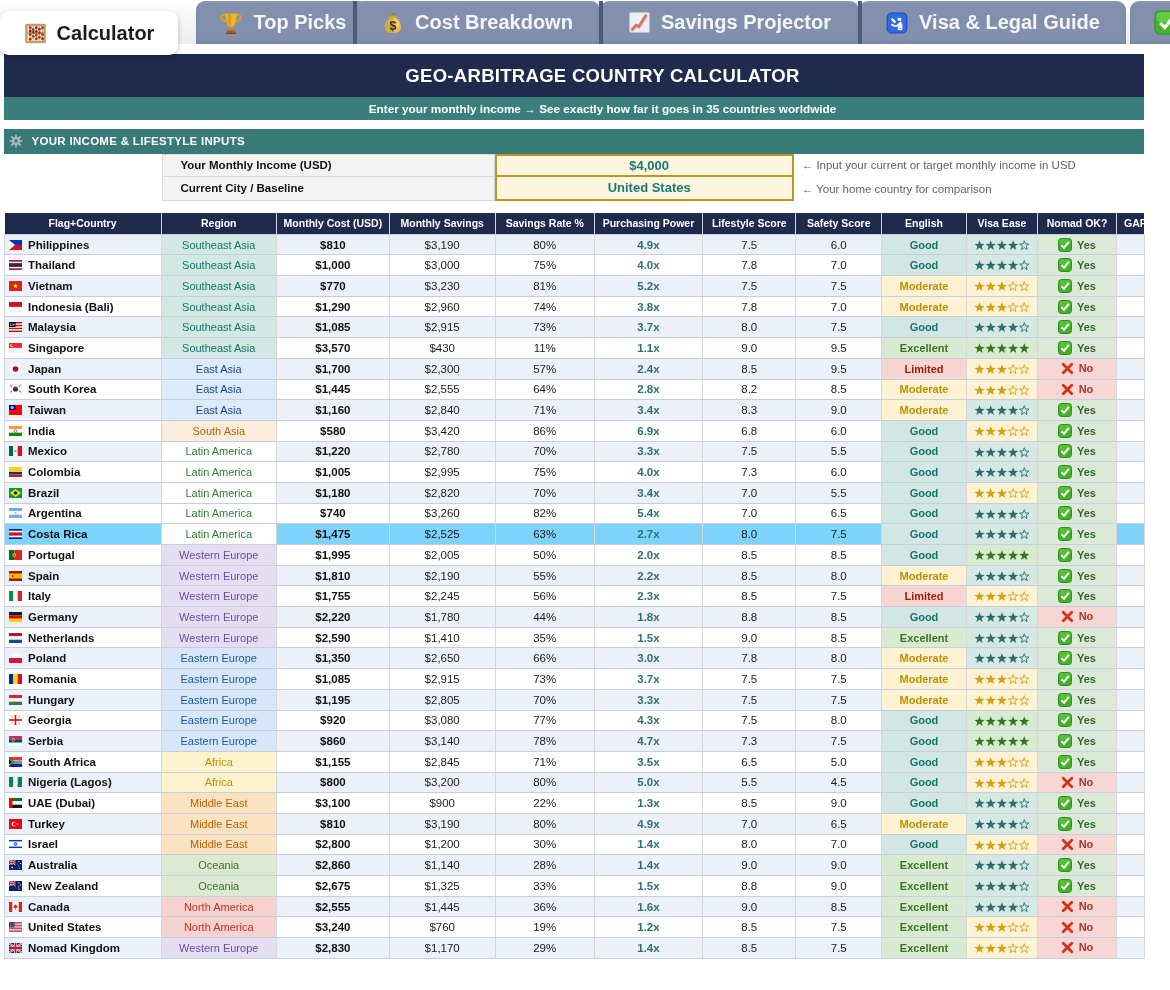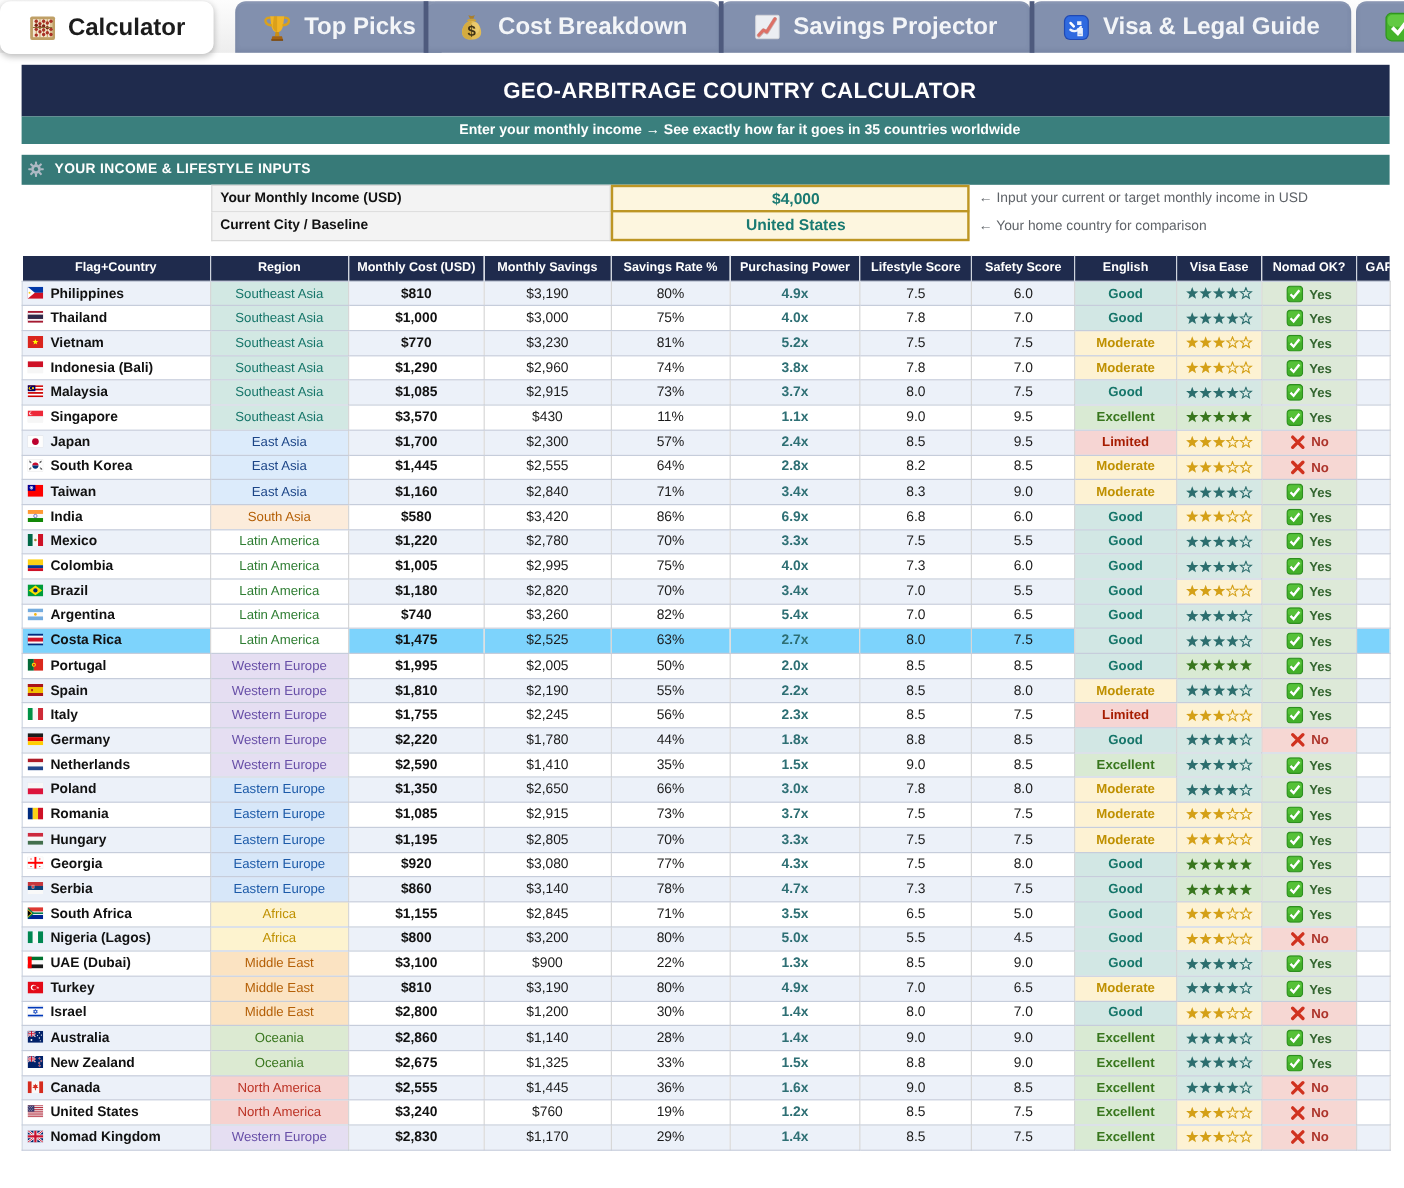--- a/index.html
+++ b/index.html
@@ -2,33 +2,33 @@
 <html><head><meta charset="utf-8">
 <style>
 * { margin:0; padding:0; box-sizing:border-box; }
 body { width:1170px; height:990px; overflow:hidden; background:#fff;
   font-family:"Liberation Sans", sans-serif; }
 .tabbar { position:relative; height:44px; background:linear-gradient(#fdfdfd,#ededed); }
 .tab { position:absolute; top:1px; height:43px; background:#8290ae; border-radius:9px 9px 0 0;
   color:#f3f5f8; font-weight:bold; font-size:20px; display:flex; align-items:center; justify-content:center; gap:10px;
   box-shadow:inset 0 -2px 4px rgba(40,50,80,0.12), inset 0 2px 0 rgba(255,255,255,0.08); }
 .tsep { position:absolute; top:1px; height:43px; width:4px; background:#4e5a7d; z-index:2; }
-.tab.active { background:#fff; color:#1c1c1c; box-shadow:0 2px 5px rgba(0,0,0,0.25); border-radius:9px 9px 9px 9px; z-index:3; top:1px; height:44px; font-size:20px; }
+.tab.active { background:#fff; color:#1c1c1c; box-shadow:0 2px 5px rgba(0,0,0,0.25); border-radius:9px 9px 9px 9px; z-index:3; top:11px; height:44px; font-size:20px; }
 .ti { display:block; }
-.sheet { margin-left:18px; width:1140px; }
+.sheet { margin-left:4px; width:1140px; }
 .title { margin-top:10px; height:43px; background:#1f2b4d; color:#fff; font-size:18.5px; font-weight:bold;
   display:flex; align-items:center; justify-content:center; letter-spacing:0.3px; padding-left:57px; }
 .subtitle { height:23px; background:#3a7f7d; color:#fff; font-size:11.75px; font-weight:bold;
   display:flex; align-items:center; justify-content:center; padding-left:57px; }
 .section { margin-top:9px; height:24.5px; background:#377a78; color:#fff; font-size:11.5px; font-weight:bold;
   display:flex; align-items:center; letter-spacing:0.3px; padding-left:5px; gap:8.5px; }
 .form { width:1140px; }
 .frow { display:flex; height:23.6px; }
 .flabel { width:333.2px; margin-left:157.5px; background:#f3f3f3; border:1px solid #d9d9d9; border-top:none;
-  font-size:11.5px; font-weight:bold; color:#111; display:flex; align-items:center; padding-left:7px; }
+  font-size:11.5px; font-weight:bold; color:#111; display:flex; align-items:center; padding-left:18px; }
 .frow:first-child .flabel { border-top:1px solid #d9d9d9; }
 .finput { width:299px; background:#fdf6df; border:2.5px solid #bd9624; margin-top:-2.5px;
   font-size:13px; font-weight:bold; color:#1a7a72; display:flex; align-items:center; justify-content:center;padding-left:10px; }
 .frow:first-child .finput { margin-top:0; }
 .fhint { font-size:11.5px; color:#5f6368; display:flex; align-items:center; padding-left:8px; }
 table { border-collapse:collapse; table-layout:fixed; width:1140px; margin-top:12.5px; }
 td, th { overflow:hidden; white-space:nowrap; }
 thead th { background:#1f2b4d; color:#fff; font-size:10.5px; font-weight:bold; height:21px;
   border-right:1px solid #cfd4de; text-align:center; }
 thead th:last-child { border-right:none; }

